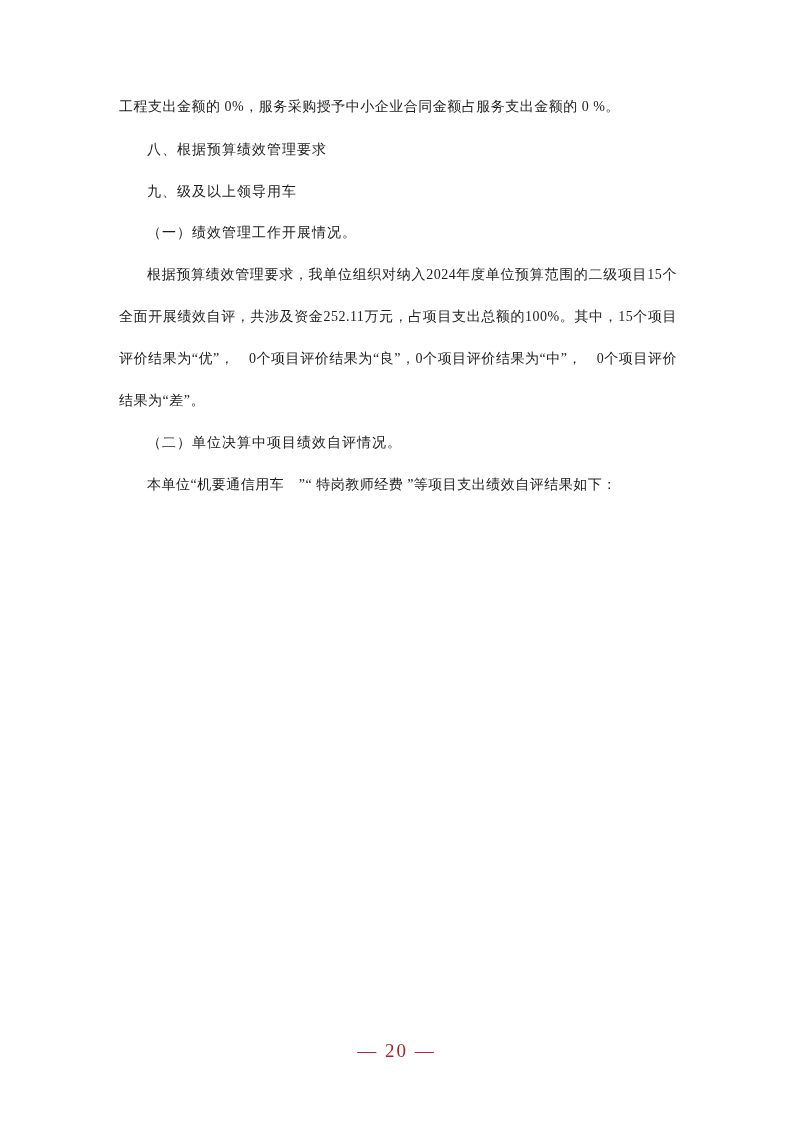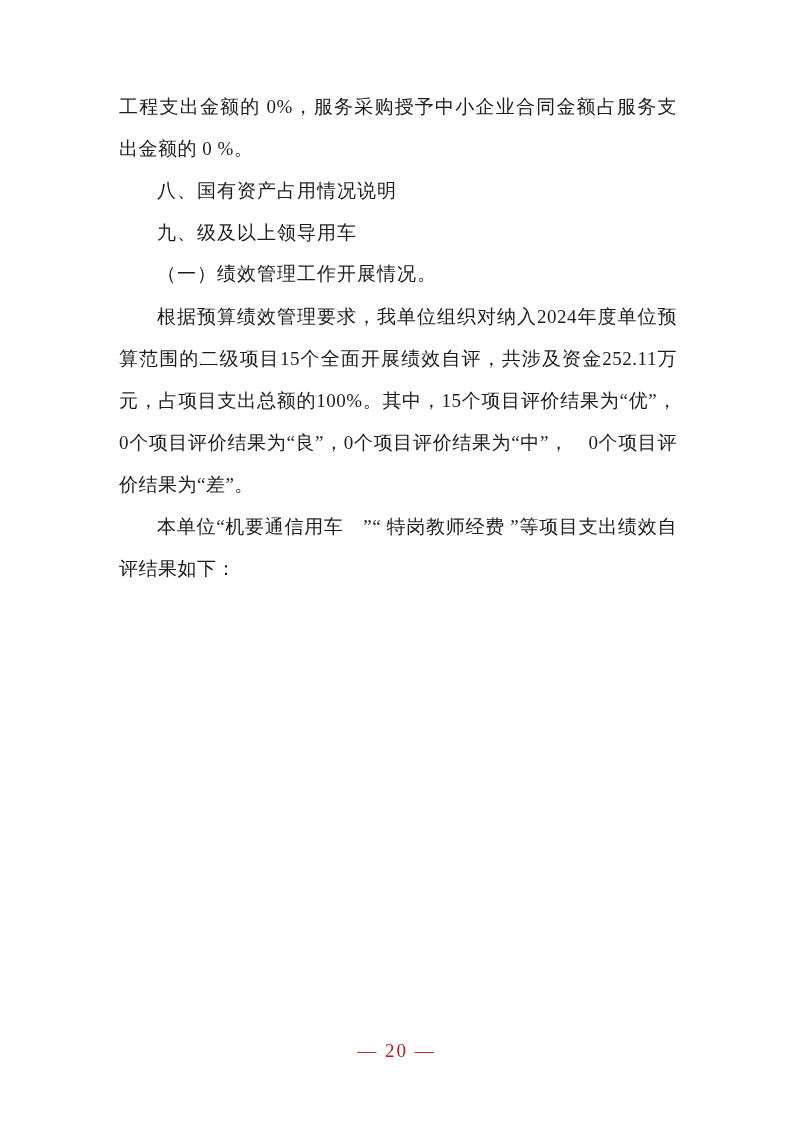--- a/index.html
+++ b/index.html
@@ -24,21 +24,21 @@
     font-size: 21px;
     line-height: 42px;
     text-align: justify;
     letter-spacing: 0.5px;
   }
   .content p,
   .content h2,
   .content h3 {
     margin: 0;
     padding: 0;
-    font-size: 19px;
+    font-size: 14px;
     line-height: 42px;
     font-weight: normal;
   }
   .indent {
     text-indent: 2em;
   }
   .no-indent {
     text-indent: 0;
   }
   .heading-hei {
@@ -65,29 +65,30 @@
 </style>
 </head>
 <body>
 
 <div class="page">
 
   <div class="content">
 
     <p class="no-indent">工程支出金额的 0%，服务采购授予中小企业合同金额占服务支出金额的 0 %。</p>
 
-    <h2 class="indent heading-hei">八、国有资产占用情况说明</h2>
+    <h2 class="indent heading-hei">八、根据预算绩效管理要求</h2>
 
 
     <h2 class="indent heading-hei">九、级及以上领导用车</h2>
 
     <h3 class="indent heading-kai">（一）绩效管理工作开展情况。</h3>
 
     <p class="indent">根据预算绩效管理要求，我单位组织对纳入2024年度单位预算范围的二级项目15个全面开展绩效自评，共涉及资金252.11万元，占项目支出总额的100%。其中，15个项目评价结果为“优”，　0个项目评价结果为“良”，0个项目评价结果为“中”，　0个项目评价结果为“差”。</p>
 
+    <h3 class="indent heading-kai">（二）单位决算中项目绩效自评情况。</h3>
 
     <p class="indent">本单位“机要通信用车　”“ 特岗教师经费 ”等项目支出绩效自评结果如下：</p>
 
   </div>
 
   <div class="footer">— 20 —</div>
 
 </div>
 
 </body></html>

